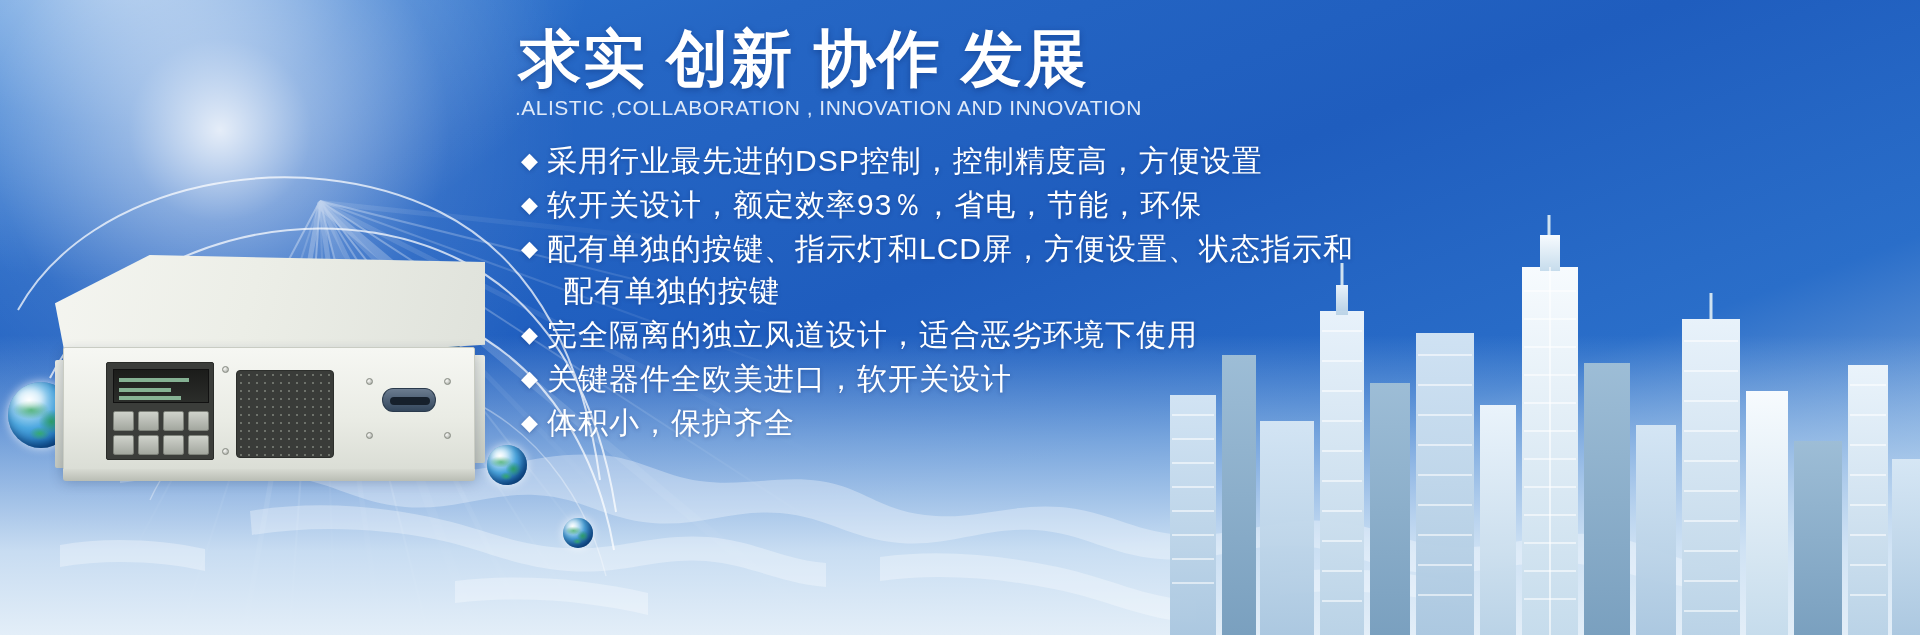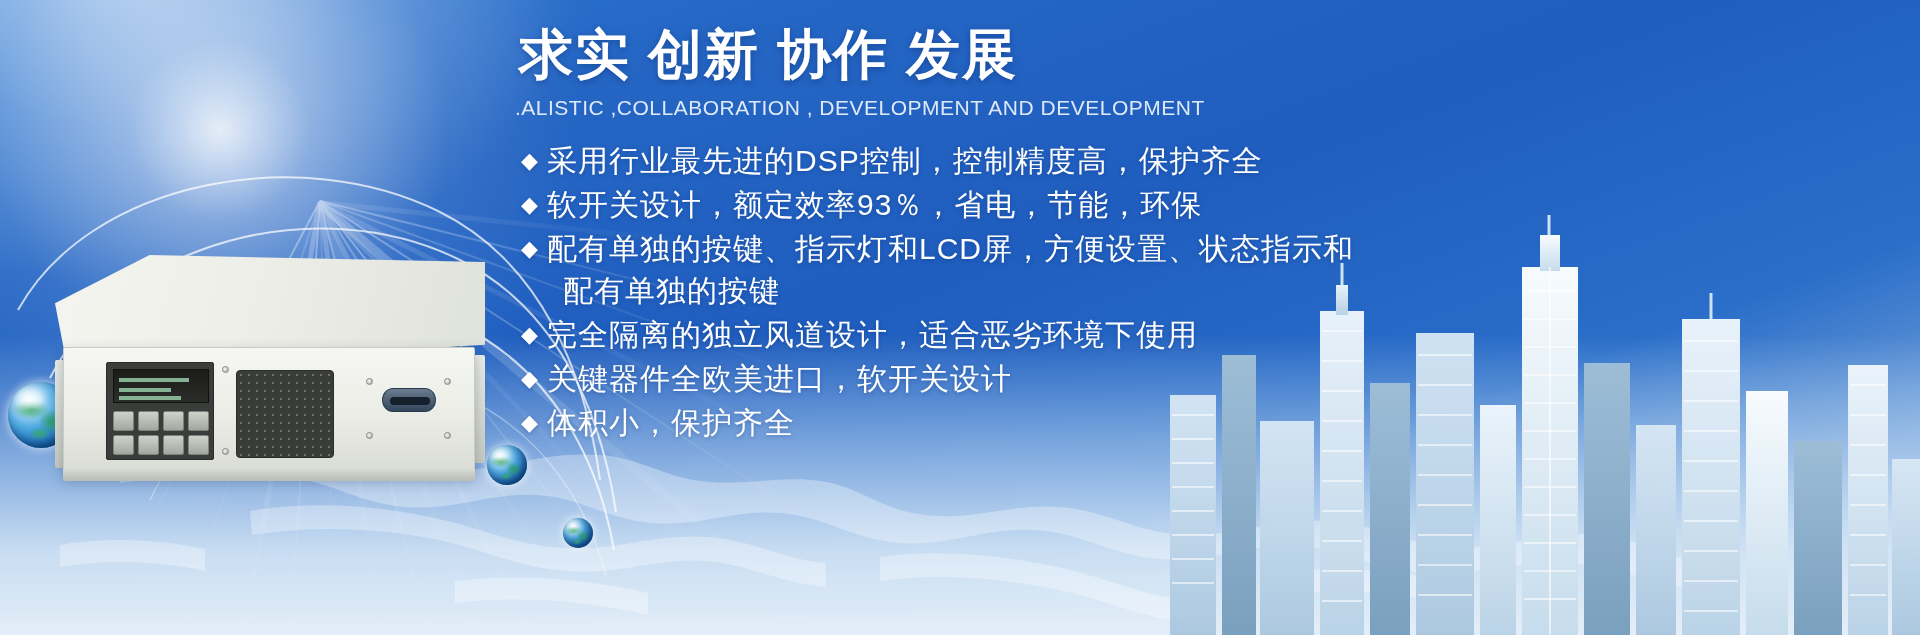--- a/index.html
+++ b/index.html
@@ -91,21 +91,21 @@
            background:radial-gradient(circle at 35% 35%, #fbfbf8, #9a9e96); border:1px solid #868a82; }
 
   
   .city { position:absolute; right:0; bottom:0; width:760px; height:420px; pointer-events:none; }
   .city svg { width:100%; height:100%; display:block; }
 
   
   .content { position:absolute; left:505px; top:0; width:1000px; height:635px; }
 
   .headline { position:absolute; left:14px; top:26px; color:#ffffff;
-              font-size:54px; font-weight:bold; letter-spacing:2px; line-height:1.05;
+              font-size:62px; font-weight:bold; letter-spacing:2px; line-height:1.05;
               text-shadow:0 2px 6px rgba(0,30,90,.35); white-space:nowrap; }
   .subhead { position:absolute; left:10px; top:96px; color:#e9f1fb;
              font-size:21px; letter-spacing:.5px; white-space:nowrap; opacity:.95; }
 
   .bullets { position:absolute; left:16px; top:140px; width:950px; }
   .bullet { display:flex; align-items:flex-start; color:#ffffff;
             font-size:30px; line-height:42px; letter-spacing:1px;
             text-shadow:0 1px 4px rgba(0,30,90,.30); margin-bottom:2px; }
   .bullet .mark { flex:0 0 auto; width:26px; font-size:22px; line-height:42px; }
   .bullet .txt { flex:1 1 auto; }
@@ -342,25 +342,25 @@
             <line x1="690" y1="320" x2="726" y2="320"></line>
           <line x1="690" y1="350" x2="726" y2="350"></line>
             <line x1="690" y1="380" x2="726" y2="380"></line>
         </g>
       </g>
     </svg>
   </div>
 
   <div class="content">
     <div class="headline">求实 创新 协作 发展</div>
-    <div class="subhead">.ALISTIC ,COLLABORATION , DEVELOPMENT AND DEVELOPMENT</div>
+    <div class="subhead">.ALISTIC ,COLLABORATION , INNOVATION AND INNOVATION</div>
     <div class="bullets" id="bullets">
         <div class="bullet">
           <span class="mark">◆</span>
-          <span class="txt">采用行业最先进的DSP控制，控制精度高，保护齐全</span>
+          <span class="txt">采用行业最先进的DSP控制，控制精度高，方便设置</span>
         </div>
         <div class="bullet">
           <span class="mark">◆</span>
           <span class="txt">软开关设计，额定效率93％，省电，节能，环保</span>
         </div>
         <div class="bullet">
           <span class="mark">◆</span>
           <span class="txt">配有单独的按键、指示灯和LCD屏，方便设置、状态指示和<span class="cont">配有单独的按键</span></span>
         </div>
         <div class="bullet">

